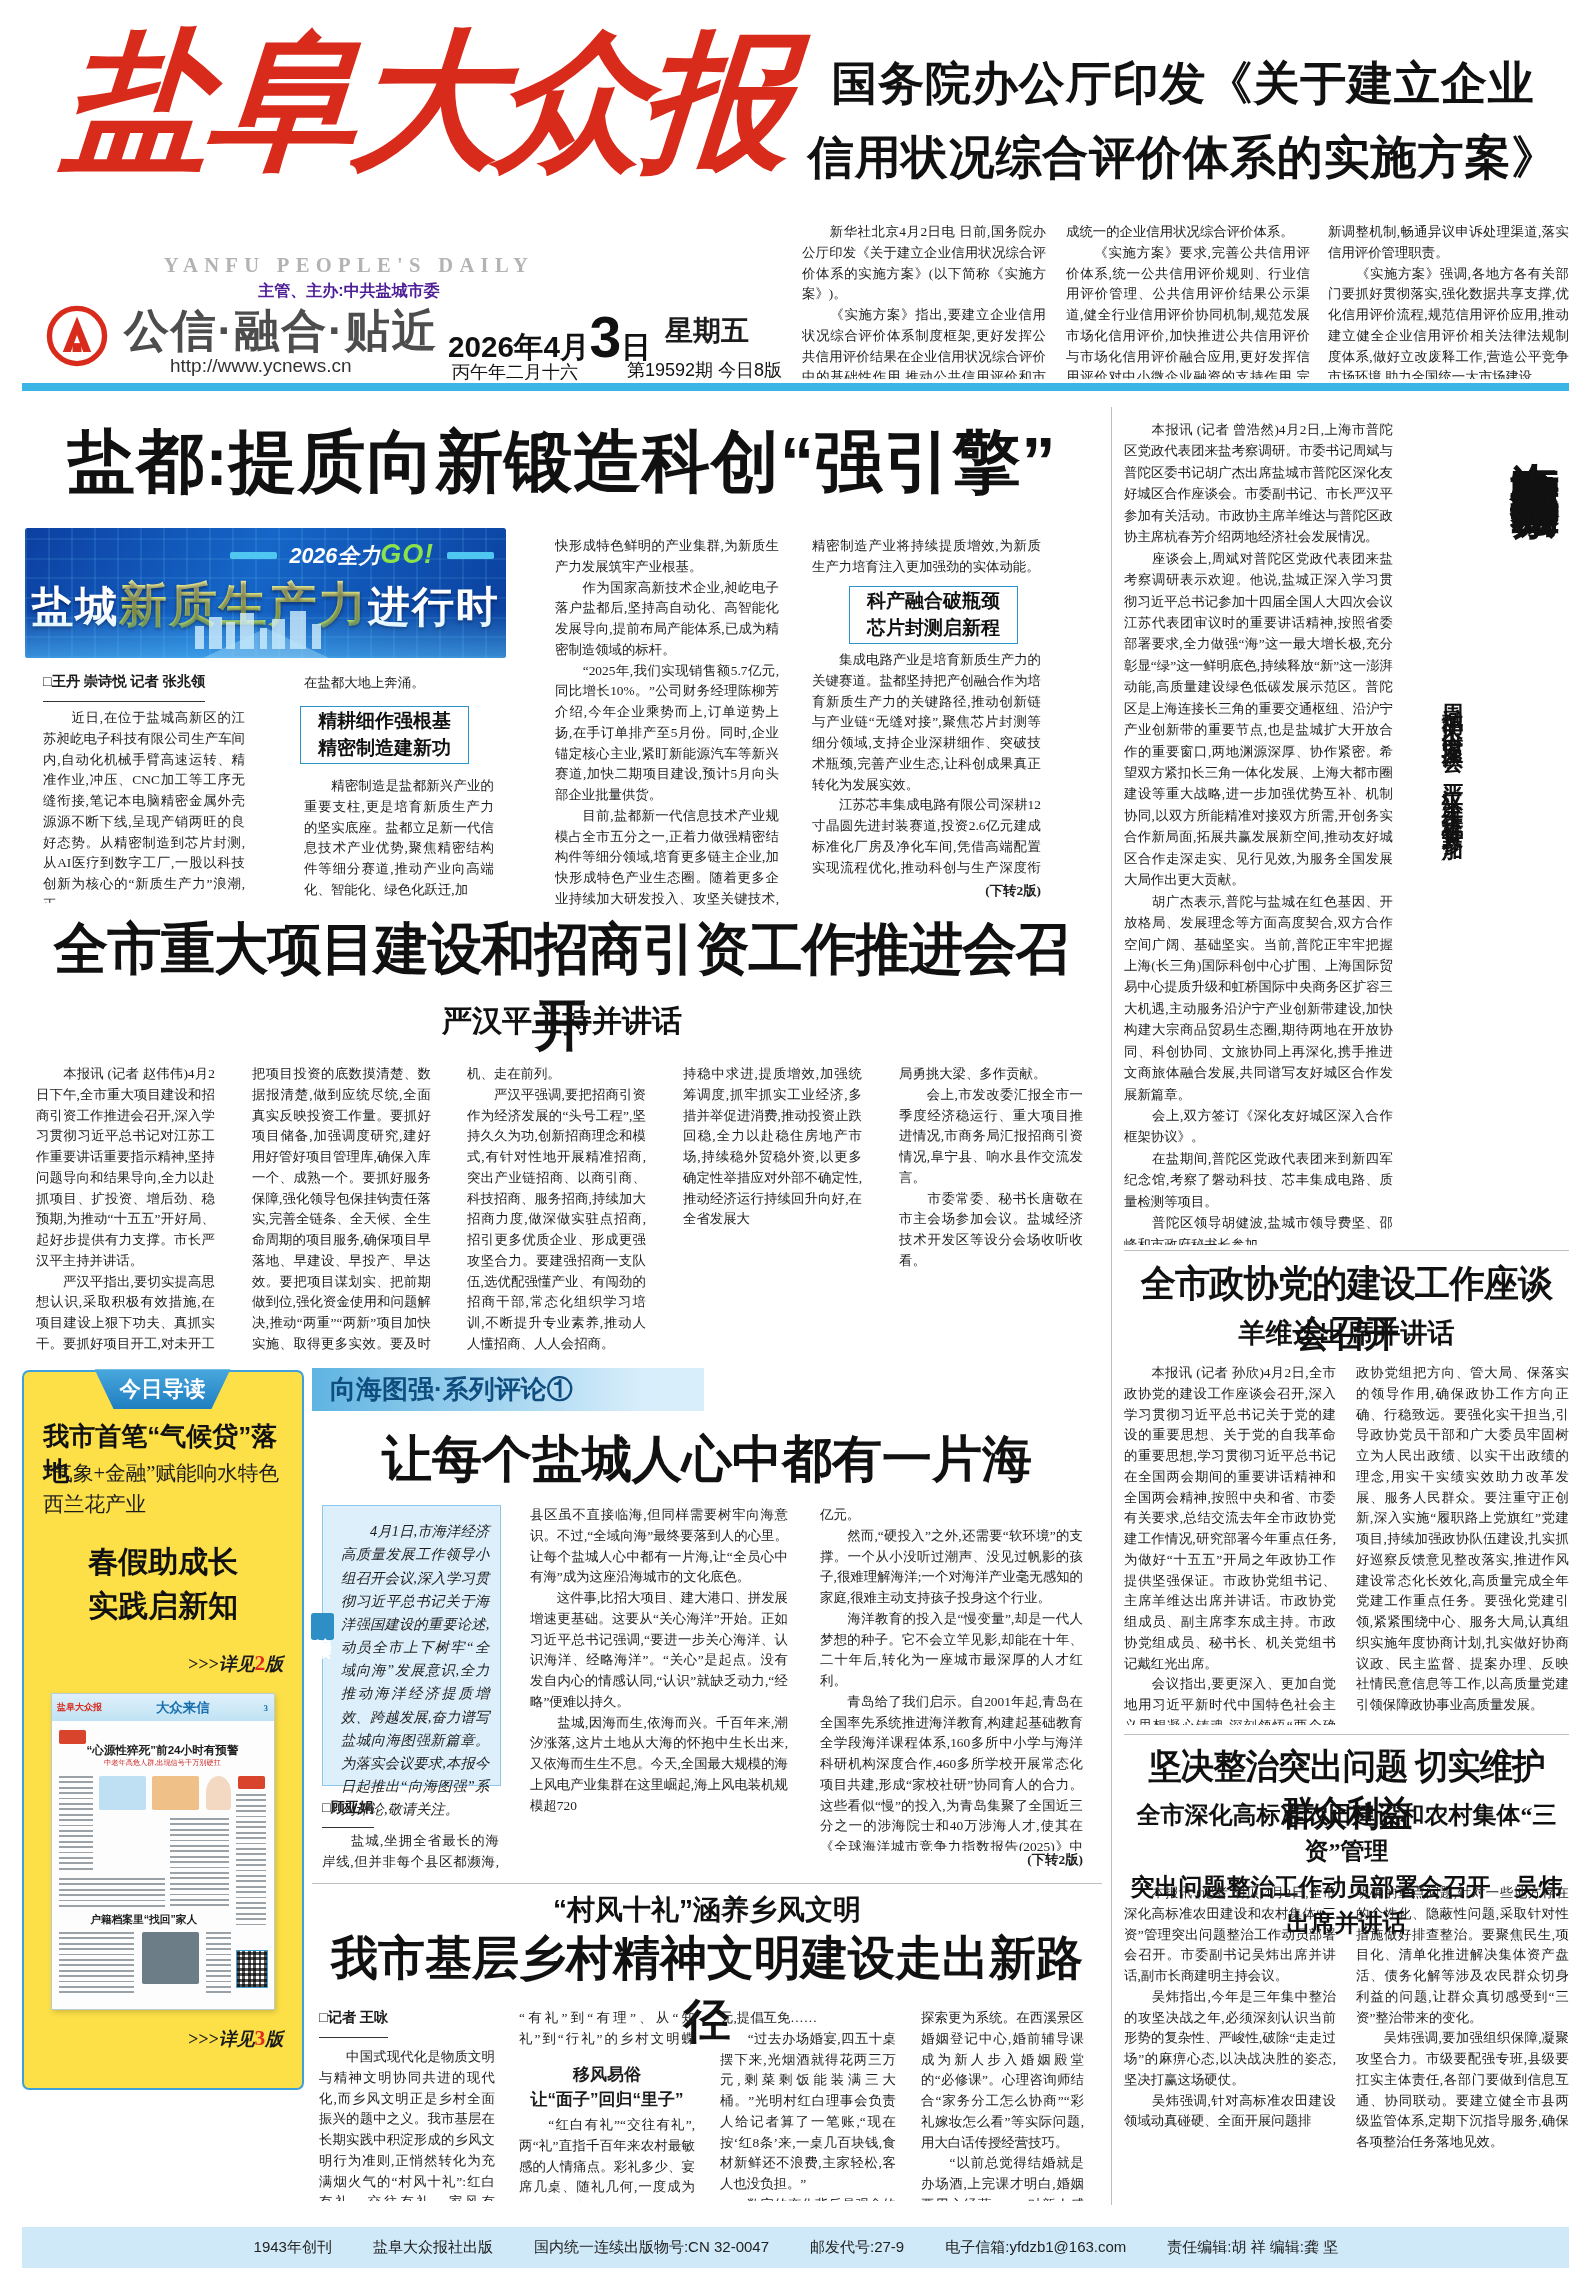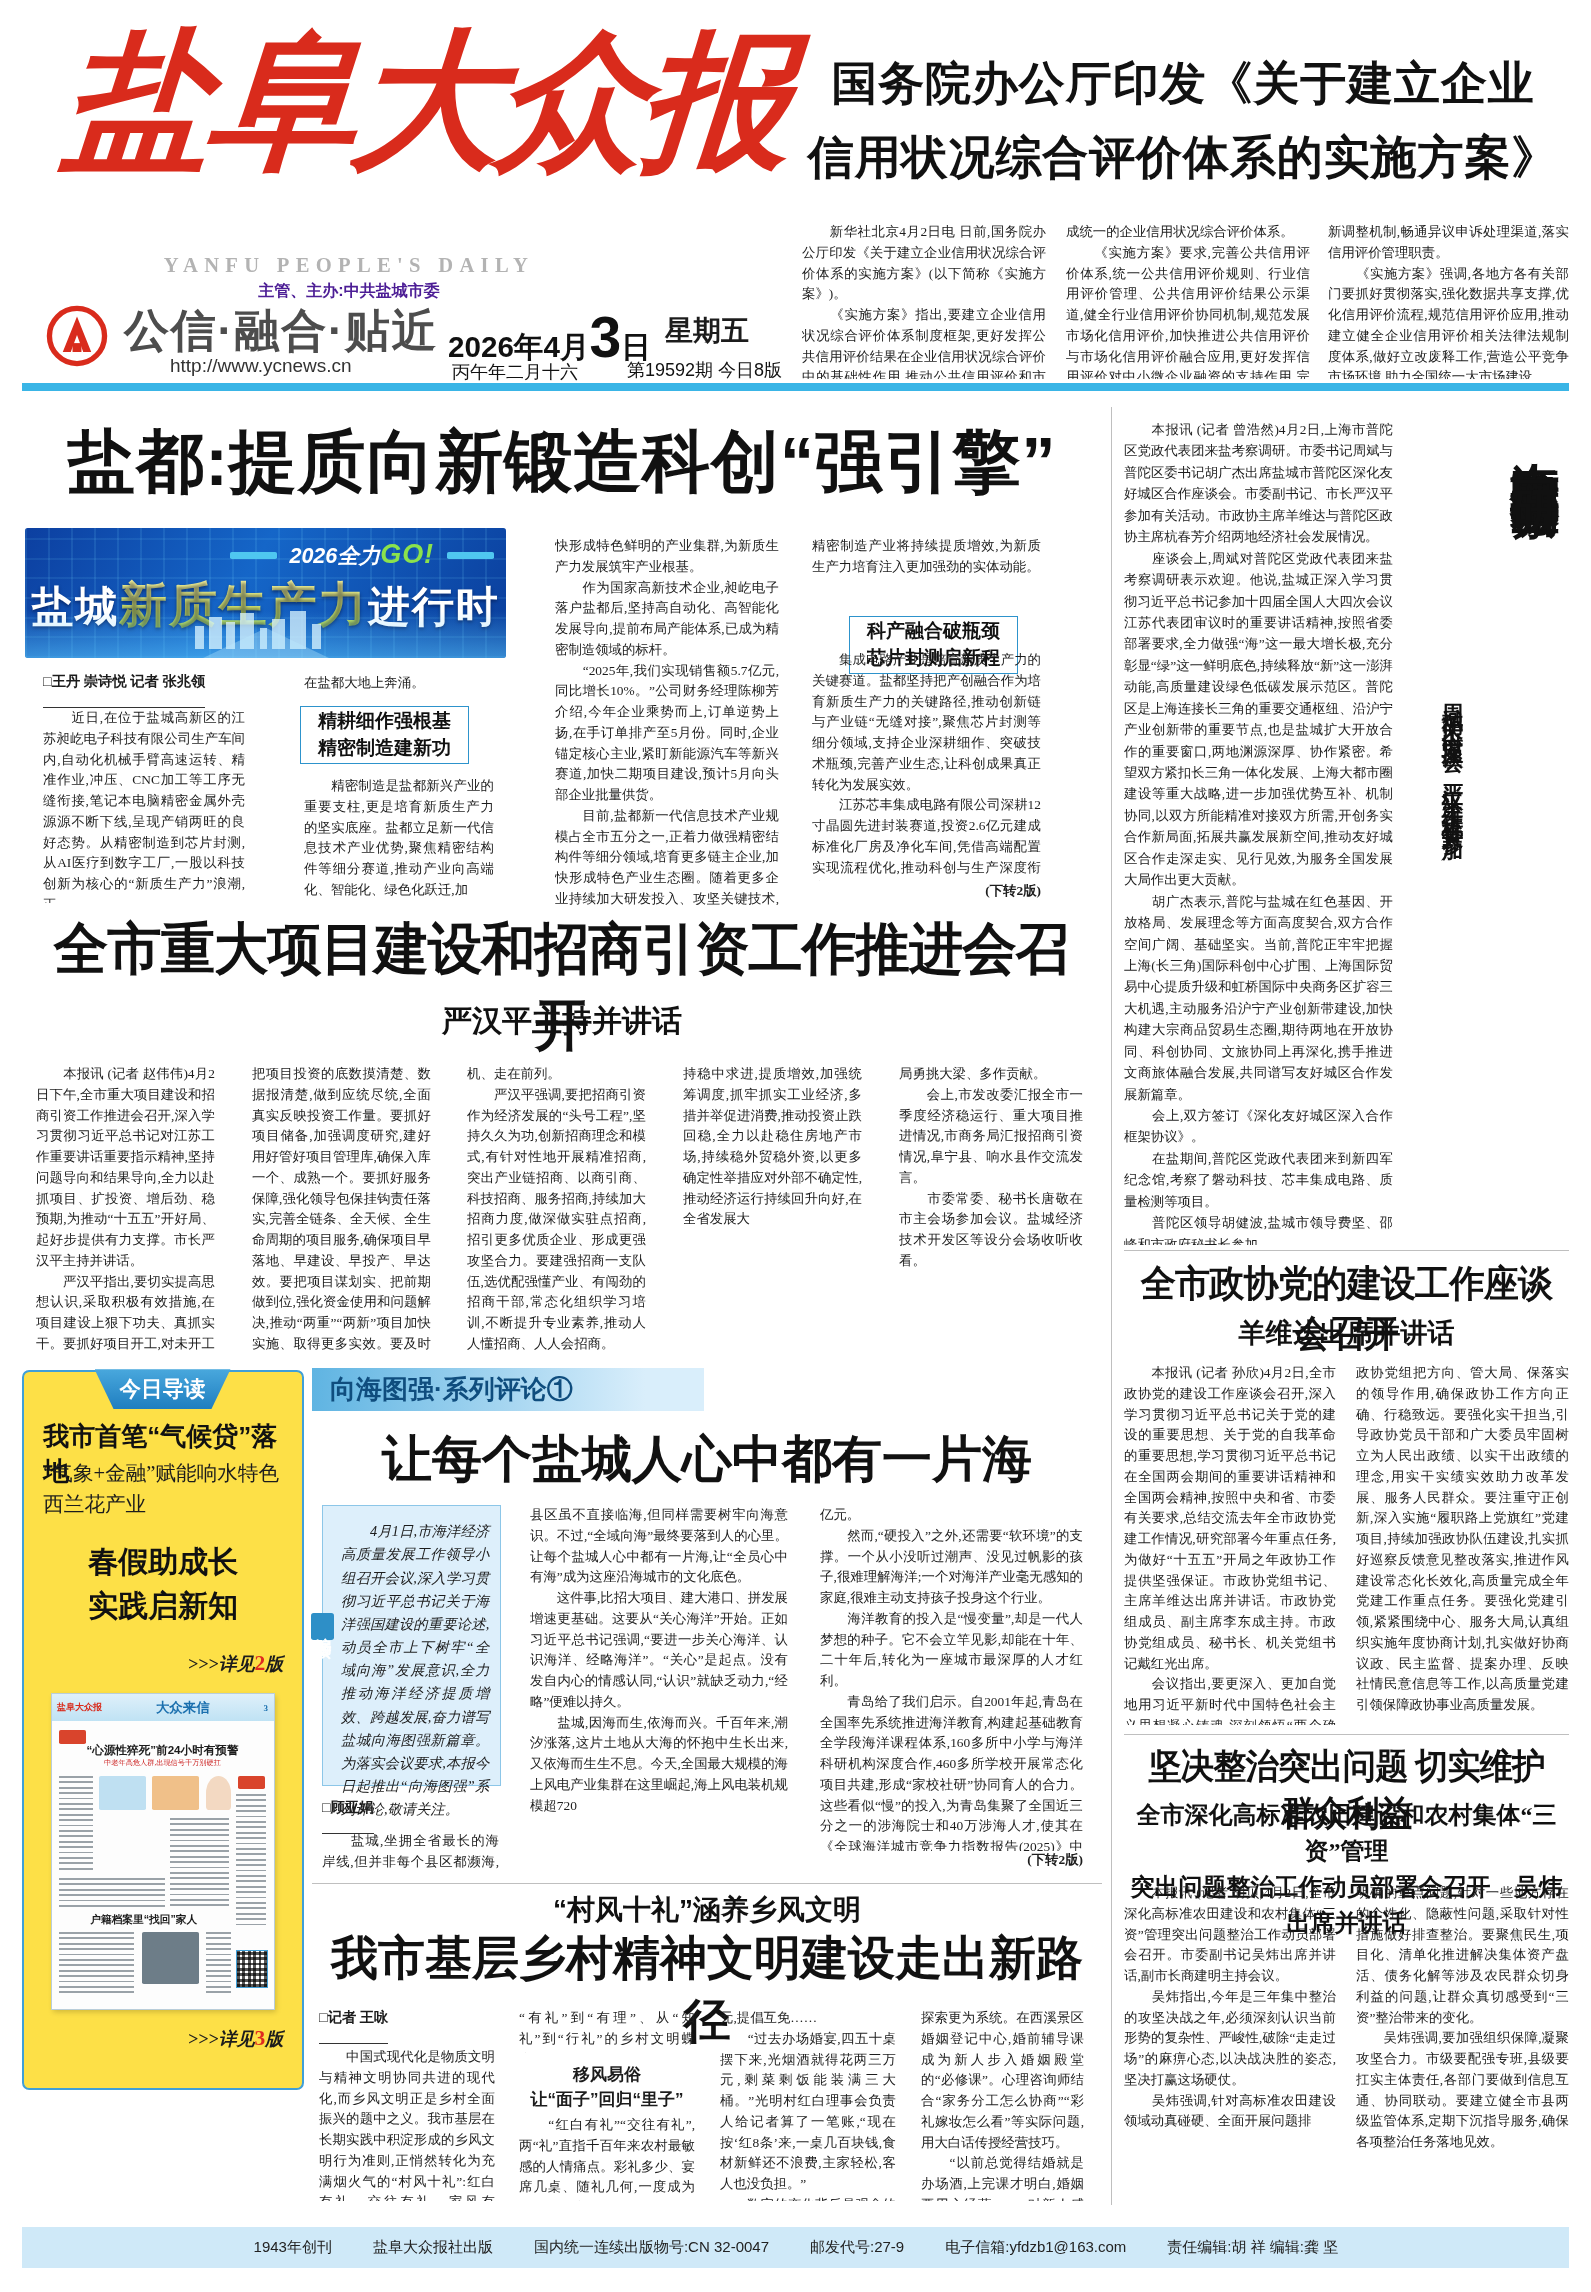--- a/index.html
+++ b/index.html
@@ -25,21 +25,21 @@
   .blueband{background:#3ab5e6;}
   
   .h-sans{font-family:"Liberation Sans","DejaVu Sans",sans-serif;font-weight:900;color:#111;}
   .h-serif{font-family:"Liberation Serif","DejaVu Serif",serif;font-weight:900;color:#111;}
   .center{text-align:center;}
   
   .col{overflow:hidden;font-size:13.4px;line-height:1.55;text-align:justify;color:#1d1d1d;}
   .col p{margin:0;}
   .col p.jump{text-align:right;font-weight:bold;}
   .byline{font-weight:bold;font-size:14.3px;border-bottom:0.9px solid #333;display:inline-block;
-          padding-bottom:16px;}
+          padding-bottom:10px;}
   .subbox{border:1.8px solid #2d93cc;text-align:center;font-family:"Liberation Sans",sans-serif;
           font-weight:bold;font-size:19px;line-height:1.4;color:#111;display:flex;
           flex-direction:column;justify-content:center;}
   .vtext{writing-mode:vertical-rl;text-orientation:upright;}
   
   .banner{background:linear-gradient(120deg,#0c3fa0 0%,#1566c8 45%,#0a3d9b 100%);
           border-radius:2.7px;overflow:hidden;color:#fff;}
   .banner:before{content:"";position:absolute;inset:0;
      background:repeating-linear-gradient(90deg,rgba(120,220,255,.12) 0 1.8px,transparent 1.8px 23px),
                 repeating-linear-gradient(0deg,rgba(120,220,255,.10) 0 1.8px,transparent 1.8px 19.7px);}
@@ -183,21 +183,21 @@
     </div>
   <div class="abs col" style="left:555px;top:536px;width:224px;height:369px;">
       <p>快形成特色鲜明的产业集群,为新质生产力发展筑牢产业根基。</p>
       <p>　　作为国家高新技术企业,昶屹电子落户盐都后,坚持高自动化、高智能化发展导向,提前布局产能体系,已成为精密制造领域的标杆。</p>
       <p>　　“2025年,我们实现销售额5.7亿元,同比增长10%。”公司财务经理陈柳芳介绍,今年企业乘势而上,订单逆势上扬,在手订单排产至5月份。同时,企业锚定核心主业,紧盯新能源汽车等新兴赛道,加快二期项目建设,预计5月向头部企业批量供货。</p>
       <p>　　目前,盐都新一代信息技术产业规模占全市五分之一,正着力做强精密结构件等细分领域,培育更多链主企业,加快形成特色产业生态圈。随着更多企业持续加大研发投入、攻坚关键技术,盐都</p>
     </div>
   <div class="abs col" style="left:812px;top:536px;width:229px;height:43px;">
       <p>精密制造产业将持续提质增效,为新质生产力培育注入更加强劲的实体动能。</p>
     </div>
-  <div class="abs subbox" style="left:849px;top:616px;width:167px;height:56px;">
+  <div class="abs subbox" style="left:849px;top:586px;width:167px;height:56px;">
     <div>科产融合破瓶颈</div>
     <div>芯片封测启新程</div>
   </div>
   <div class="abs col" style="left:812px;top:650px;width:229px;height:231px;">
       <p>　　集成电路产业是培育新质生产力的关键赛道。盐都坚持把产创融合作为培育新质生产力的关键路径,推动创新链与产业链“无缝对接”,聚焦芯片封测等细分领域,支持企业深耕细作、突破技术瓶颈,完善产业生态,让科创成果真正转化为发展实效。</p>
       <p>　　江苏芯丰集成电路有限公司深耕12寸晶圆先进封装赛道,投资2.6亿元建成标准化厂房及净化车间,凭借高端配置实现流程优化,推动科创与生产深度衔接。</p>
     </div>
   <div class="abs col" style="left:812px;top:881px;width:229px;height:21.5px;">
       <p class="jump">(下转2版)</p>
     </div>

